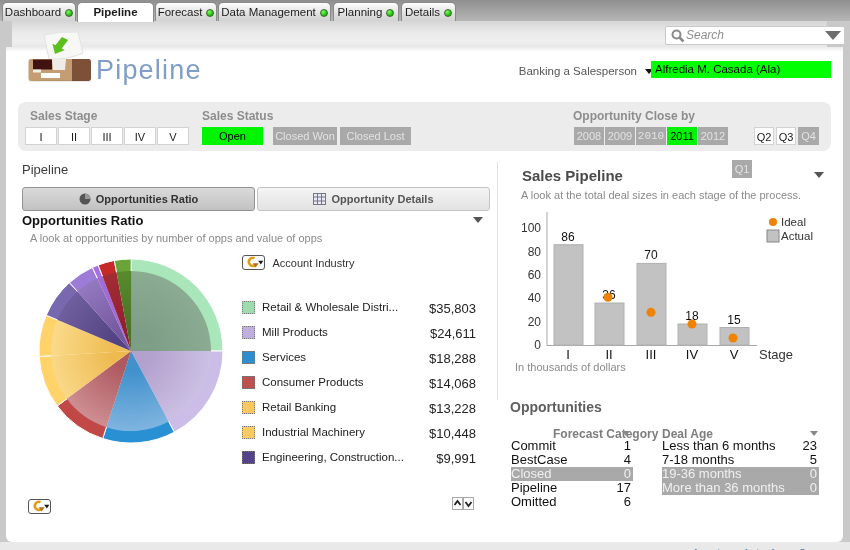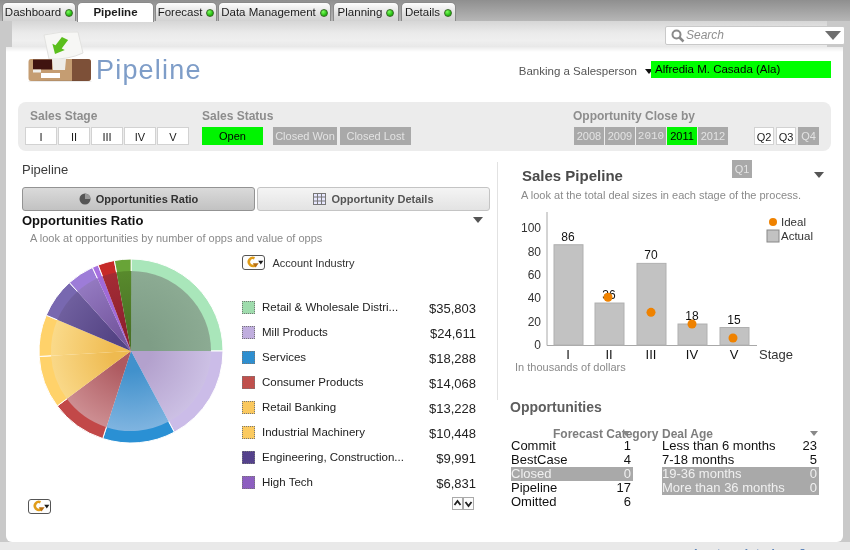--- a/index.html
+++ b/index.html
@@ -238,25 +238,20 @@
     <div class="lrow" style="top:359px;">
         <span class="sw" style="background:#fbca60;"></span>
         <span class="lt">Industrial Machinery</span>
         <span class="lv">$10,448</span>
       </div>
     <div class="lrow" style="top:384px;">
         <span class="sw" style="background:#55428c;"></span>
         <span class="lt">Engineering, Construction...</span>
         <span class="lv">$9,991</span>
       </div>
-    <div class="lrow" style="top:409px;">
-        <span class="sw" style="background:#8d5fc0;"></span>
-        <span class="lt">High Tech</span>
-        <span class="lv">$6,831</span>
-      </div>
 
     <div style="position:absolute;left:446px;top:449px;">
       <svg width="22" height="13" viewBox="0 0 22 13">
           <rect x="0.5" y="0.5" width="10" height="12" fill="#fcfcfc" stroke="#aaa"></rect>
           <path d="M2.5 8 L5.5 4 L8.5 8" fill="none" stroke="#222" stroke-width="1.8"></path>
           <rect x="11.5" y="0.5" width="10" height="12" fill="#fcfcfc" stroke="#aaa"></rect>
           <path d="M13.5 5 L16.5 9 L19.5 5" fill="none" stroke="#222" stroke-width="1.8"></path>
         </svg>
     </div>
     <div style="position:absolute;left:22px;top:452px;">

